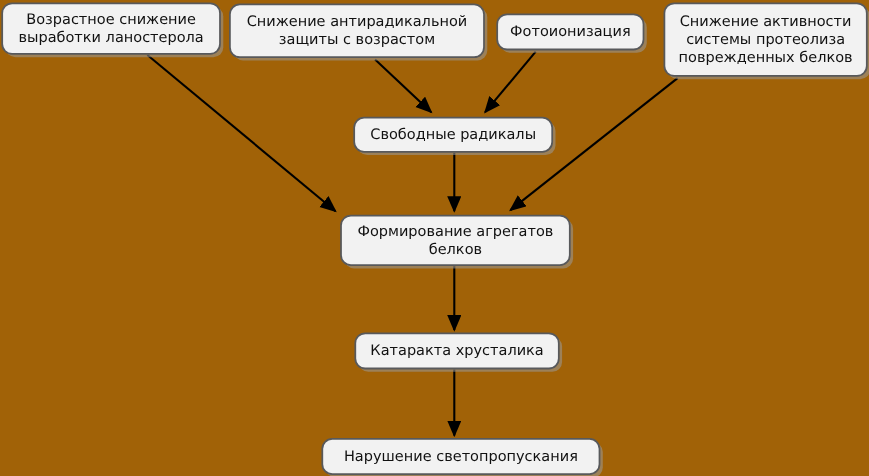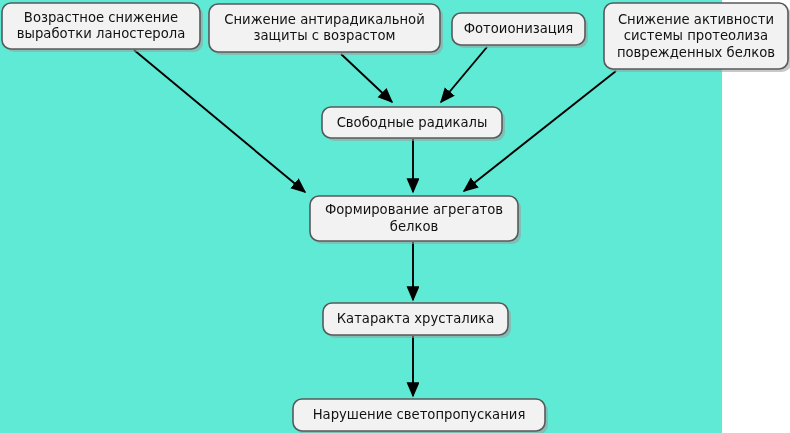--- a/index.html
+++ b/index.html
@@ -8,23 +8,23 @@
     background: #ffffff;
   }
   body {
     width: 790px;
     height: 433px;
     font-family: "DejaVu Sans", sans-serif;
     overflow: hidden;
   }
   #diagram-root {
     position: relative;
-    width: 722px;
+    width: 790px;
     height: 433px;
-    background: #5eead4;
+    background: #a16207;
   }
   svg.flow-canvas {
     position: absolute;
     top: 0;
     left: 0;
     width: 790px;
     height: 433px;
     display: block;
   }
   .node-box {

